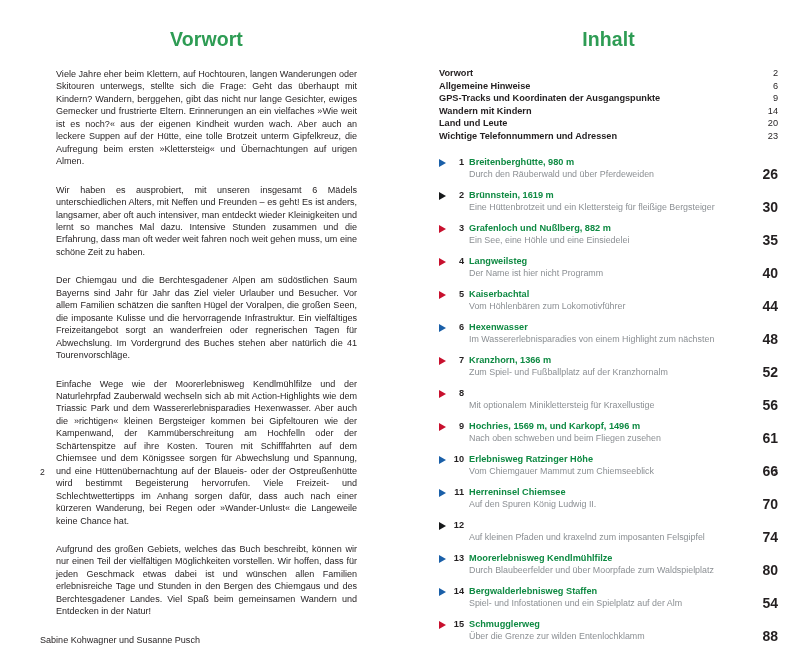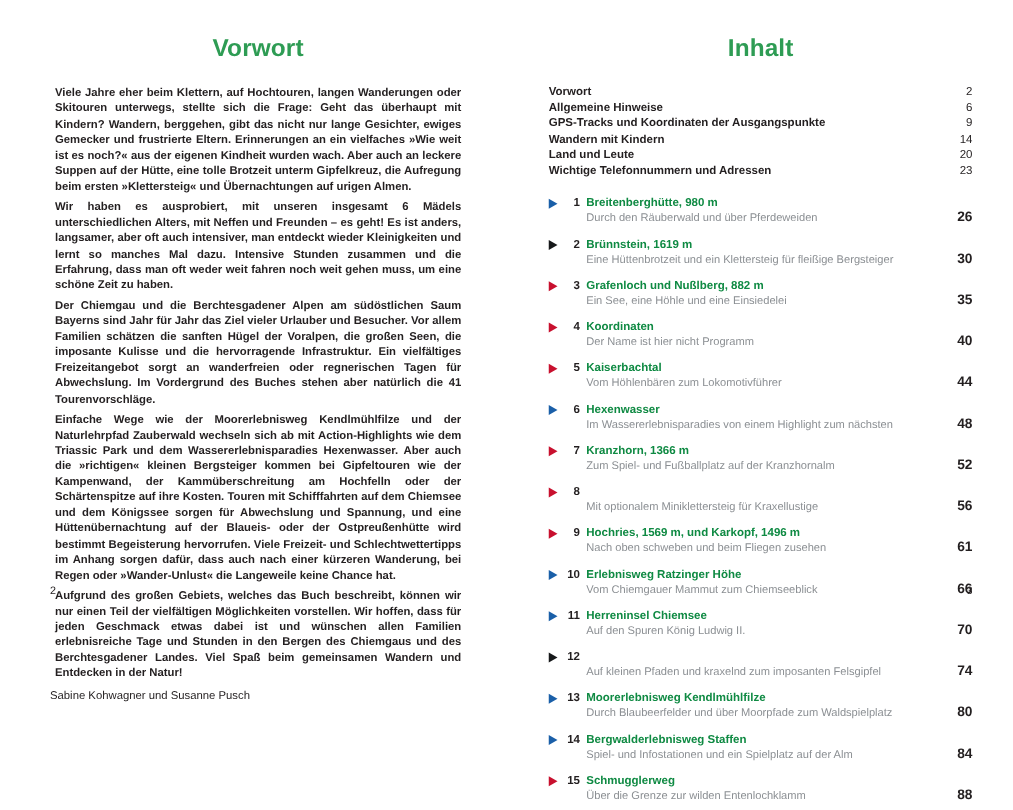--- a/index.html
+++ b/index.html
@@ -40,21 +40,21 @@
 
   
   .preface {
     font-size: 9.05px;
     line-height: 12.45px;
     text-align: justify;
     text-justify: inter-word;
     color: #231f20;
     hyphens: manual;
   }
-  .preface p { margin: 4px; font-weight: bold; }
+  .preface p { margin: 16px; }
   .signature {
     margin-top: 5px;
     font-size: 9.05px;
     line-height: 12.45px;
     color: #231f20;
   }
 
   
   .front-list {
     margin: 0 0 13px 0;
@@ -131,21 +131,21 @@
     line-height: 12.2px;
   }
   .sub-row .sub-text { flex: 0 1 auto; }
   .sub-row .sub-spacer { flex: 1 1 auto; min-width: 6px; }
   .sub-row .sub-page {
     flex: 0 0 auto;
     width: 20px;
     text-align: right;
     color: #231f20;
     font-weight: bold;
-    font-size: 11px;
+    font-size: 14px;
   }
 
   
   .folio {
     position: absolute;
     bottom: 15px;
     font-size: 8.6px;
     color: #231f20;
   }
   .folio-left  { left: 40px; }
@@ -240,21 +240,21 @@
             <span class="sub-text">Ein See, eine Höhle und eine Einsiedelei</span>
             <span class="sub-spacer"></span>
             <span class="sub-page">35</span>
           </span>
         </li>
         <li class="tour">
           <span class="tri-cell">
             <span class="tri red"></span>
           </span>
           <span class="num-cell">4</span>
-          <span class="title-cell">Koordinaten</span>
+          <span class="title-cell">Langweilsteg</span>
           <span class="sub-row">
             <span class="sub-text">Der Name ist hier nicht Programm</span>
             <span class="sub-spacer"></span>
             <span class="sub-page">40</span>
           </span>
         </li>
         <li class="tour">
           <span class="tri-cell">
             <span class="tri red"></span>
           </span>
@@ -362,21 +362,21 @@
         </li>
         <li class="tour">
           <span class="tri-cell">
             <span class="tri blue"></span>
           </span>
           <span class="num-cell">14</span>
           <span class="title-cell">Bergwalderlebnisweg Staffen</span>
           <span class="sub-row">
             <span class="sub-text">Spiel- und Infostationen und ein Spielplatz auf der Alm</span>
             <span class="sub-spacer"></span>
-            <span class="sub-page">84</span>
+            <span class="sub-page">54</span>
           </span>
         </li>
         <li class="tour">
           <span class="tri-cell">
             <span class="tri red"></span>
           </span>
           <span class="num-cell">15</span>
           <span class="title-cell">Schmugglerweg</span>
           <span class="sub-row">
             <span class="sub-text">Über die Grenze zur wilden Entenlochklamm</span>

